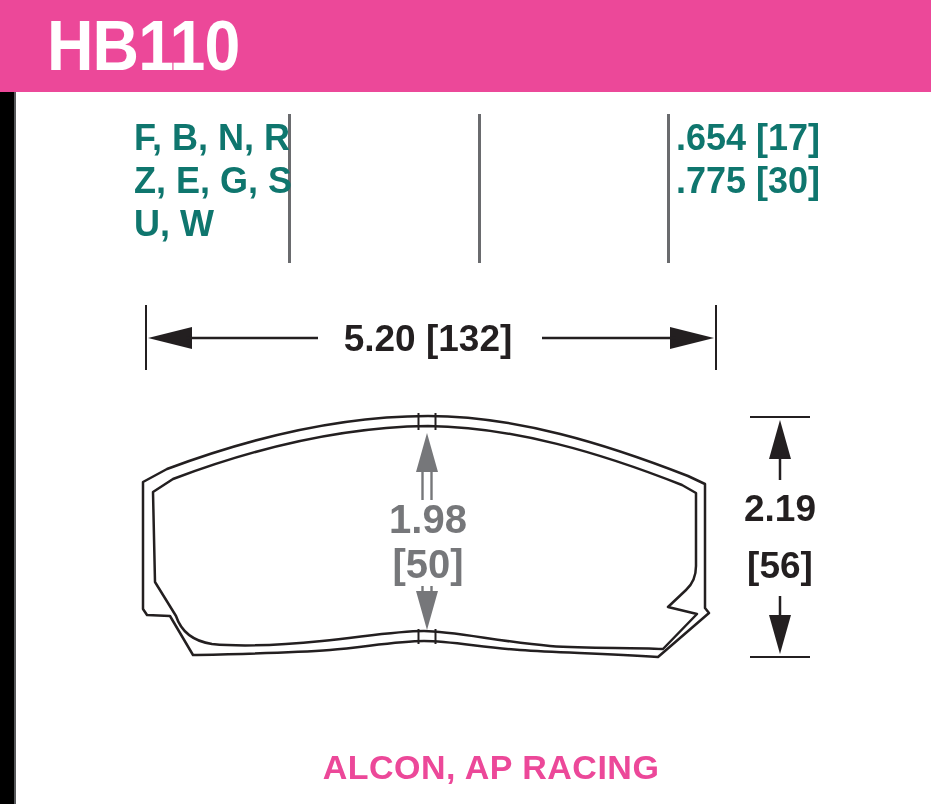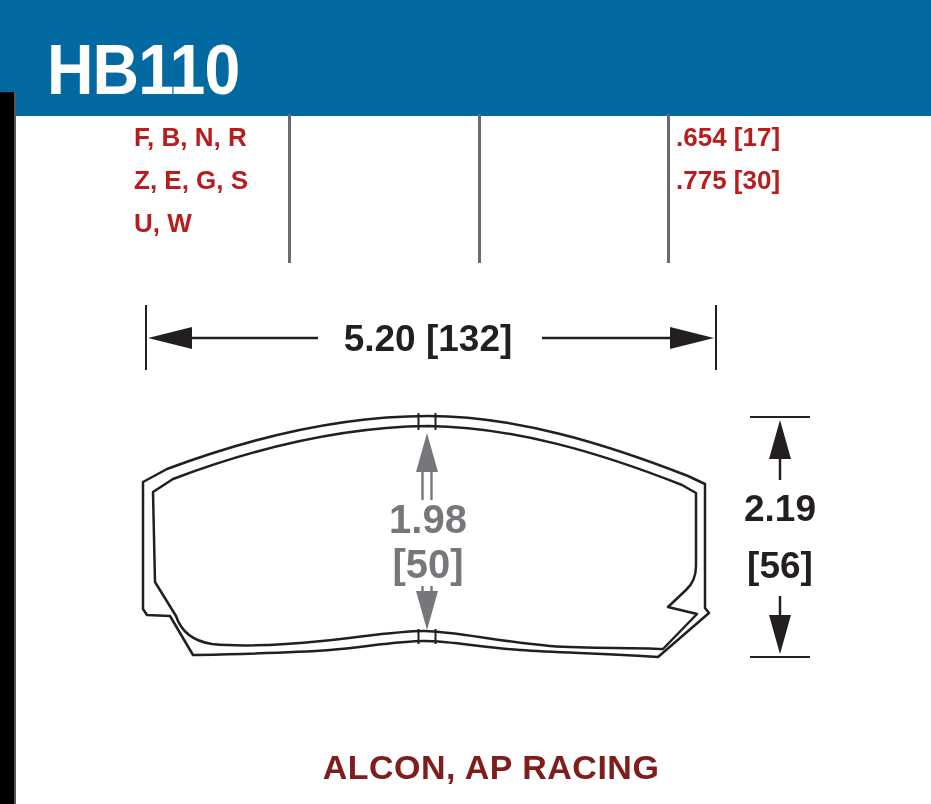--- a/index.html
+++ b/index.html
@@ -3,48 +3,48 @@
 <meta charset="utf-8">
 <style>
   html,body{margin:0;padding:0;background:#fff;}
   #stage{
     position:relative;width:931px;height:804px;overflow:hidden;
     background:#fff;font-family:"Liberation Sans",sans-serif;
     color:#231f20;
   }
   
   .header-bar{
-    position:absolute;left:0;top:0;width:931px;height:116px;
-    background:#0369a1;display:flex;align-items:flex-end;
+    position:absolute;left:0;top:0;width:931px;height:92px;
+    background:#ec4899;display:flex;align-items:center;
   }
   .part-number{
     color:#fff;font-weight:bold;font-size:70px;line-height:92px;
     margin-left:47px;letter-spacing:-1px;
     transform:scaleX(0.92);transform-origin:left center;
     white-space:nowrap;
   }
   
   .left-stripe{
     position:absolute;left:0;top:92px;width:14px;height:712px;
     background:#000;border-right:2px solid #57585a;
   }
   
   .divider{
     position:absolute;top:114px;width:2.5px;height:149px;background:#6a6b6e;
   }
   .spec-text{
-    position:absolute;font-weight:bold;font-size:26px;line-height:43px;
-    white-space:pre-line;color:#b91c1c;
+    position:absolute;font-weight:bold;font-size:36px;line-height:43px;
+    white-space:pre-line;color:#0f766e;
   }
   #compound-block{left:134px;top:116px;}
   #thickness-block{left:676px;top:116px;}
   
   .footer-label{
     position:absolute;left:15px;right:0;top:748px;text-align:center;
-    font-weight:bold;font-size:34px;color:#7f1d1d;letter-spacing:0.5px;margin-left:36px;
+    font-weight:bold;font-size:34px;color:#ec4899;letter-spacing:0.5px;margin-left:36px;
   }
   svg{position:absolute;left:0;top:0;}
   svg text{font-family:"Liberation Sans",sans-serif;font-weight:bold;}
   .dim-black{fill:#231f20;font-size:37px;}
   .dim-gray{fill:#76777a;font-size:40px;}
 </style>
 </head>
 <body>
 
 <div id="stage">

